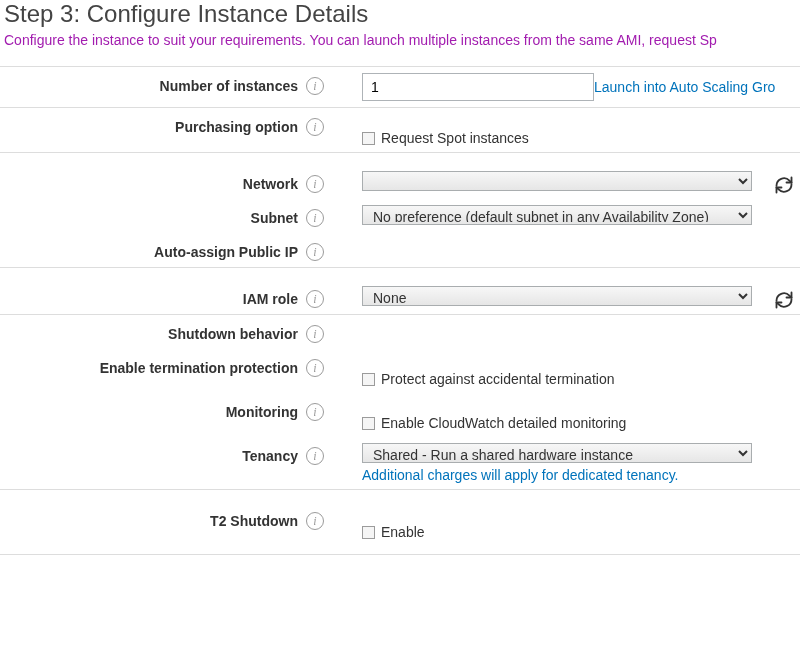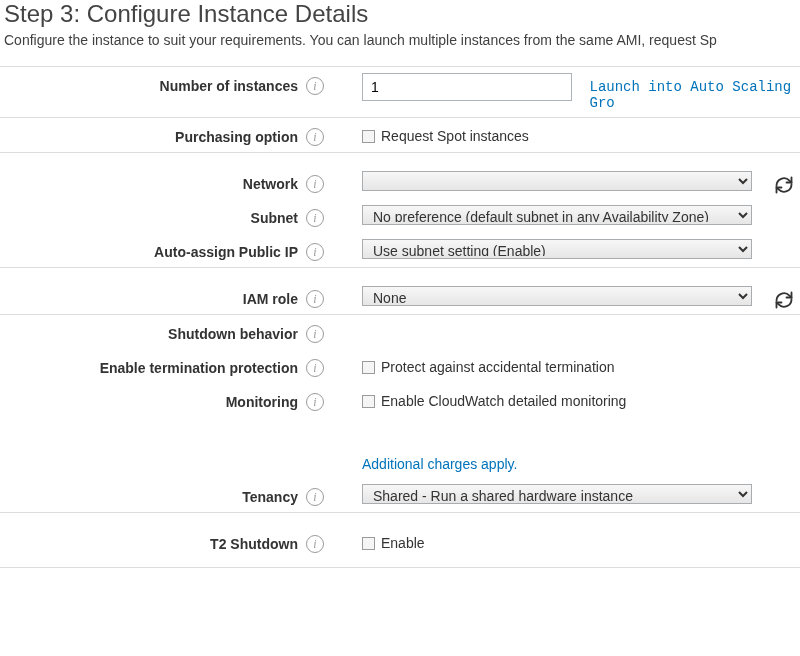--- a/index.html
+++ b/index.html
@@ -13,21 +13,21 @@
     width: 800px;
   }
   .page-title {
     font-size: 24px;
     font-weight: 400;
     color: #444;
     margin: 0 12px 4px 4px;
   }
   .page-subtitle {
     font-size: 14px;
-    color: #404040;
+    color: #a21caf;
     margin: 0 0 18px 4px;
     white-space: nowrap;
     overflow: hidden;
   }
   .form-section {
     border-top: 1px solid #ddd;
   }
   .form-row {
     display: flex;
     align-items: flex-start;
@@ -67,21 +67,20 @@
   .field-col {
     flex: 1;
     display: flex;
     align-items: flex-start;
     padding-left: 30px;
     position: relative;
   }
   .field-stack {
     display: flex;
     flex-direction: column;
-    gap: 43px;
   }
   .text-input {
     width: 232px;
     height: 28px;
     border: 1px solid #aeb3b7;
     padding: 2px 8px;
     font-size: 14px;
     background: #fff;
   }
   .select {
@@ -91,20 +90,21 @@
     background: linear-gradient(#f7f7f7, #e6e6e6);
     font-size: 14px;
     padding: 2px 6px;
     color: #333;
   }
   .checkbox-line {
     display: flex;
     align-items: center;
     gap: 6px;
     padding-top: 4px;
+    margin-top: 12px;
   }
   .cb {
     width: 13px;
     height: 13px;
     border: 1px solid #9b9b9b;
     background: #f5f5f5;
     display: inline-block;
     flex-shrink: 0;
   }
   .link {
@@ -141,21 +141,21 @@
 <div class="page-subtitle">Configure the instance to suit your requirements. You can launch multiple instances from the same AMI, request Sp</div>
 
 <div class="form-section">
   <div class="form-row">
     <div class="label-col">
       <span class="label-text">Number of instances</span>
       <span class="info-icon">i</span>
     </div>
     <div class="field-col">
       <input class="text-input" type="text" value="1" style="">
-      <span class="link" style="margin-left:18px;font-family:Liberation Mono, monospace;">Launch into Auto Scaling Gro</span>
+      <span class="link" style="">Launch into Auto Scaling Gro</span>
     </div>
   </div>
 </div>
 
 <div class="form-section">
   <div class="form-row">
     <div class="label-col">
       <span class="label-text">Purchasing option</span>
       <span class="info-icon">i</span>
     </div>
@@ -197,25 +197,20 @@
       <select class="select">
         <option>No preference (default subnet in any Availability Zone)</option>
       </select>
     </div>
   </div>
   <div class="form-row">
     <div class="label-col">
       <span class="label-text">Auto-assign Public IP</span>
       <span class="info-icon">i</span>
     </div>
-    <div class="field-col">
-      <select class="select">
-        <option>Use subnet setting (Enable)</option>
-      </select>
-    </div>
   </div>
 </div>
 
 <div class="form-section">
   <div class="form-row tall-top">
     <div class="label-col">
       <span class="label-text">IAM role</span>
       <span class="info-icon">i</span>
     </div>
     <div class="field-col">
@@ -257,34 +252,34 @@
     <div class="label-col">
       <span class="label-text">Monitoring</span>
       <span class="info-icon">i</span>
     </div>
     <div class="field-col">
       <div class="field-stack">
         <div class="checkbox-line">
           <span class="cb"></span>
           <span>Enable CloudWatch detailed monitoring</span>
         </div>
-        <span class="hint-link">Additional charges apply.</span>
       </div>
     </div>
   </div>
   <div class="form-row">
     <div class="label-col">
       <span class="label-text">Tenancy</span>
       <span class="info-icon">i</span>
     </div>
     <div class="field-col">
       <div class="field-stack">
         <select class="select">
           <option>Shared - Run a shared hardware instance</option>
         </select>
+        <span class="hint-link">Additional charges will apply for dedicated tenancy.</span>
       </div>
     </div>
   </div>
 </div>
 
 <div class="form-section">
   <div class="form-row tall-top">
     <div class="label-col">
       <span class="label-text">T2 Shutdown</span>
       <span class="info-icon">i</span>

